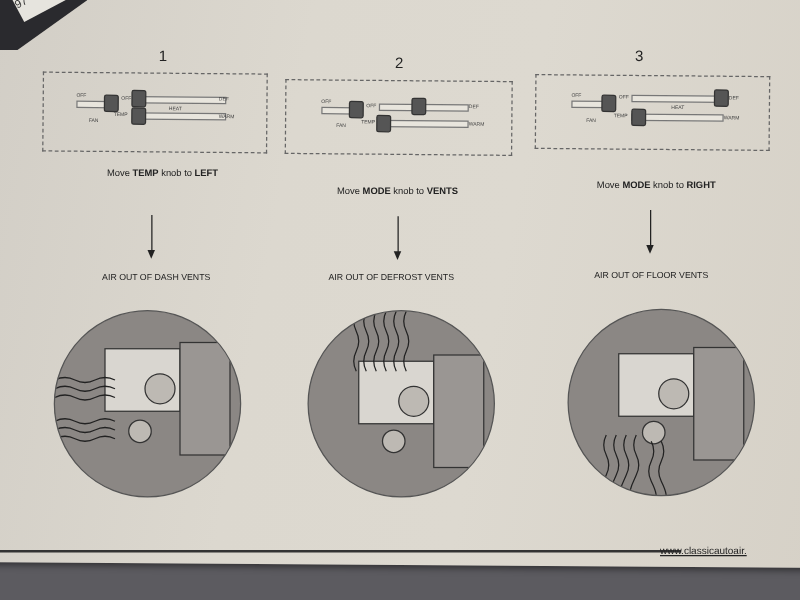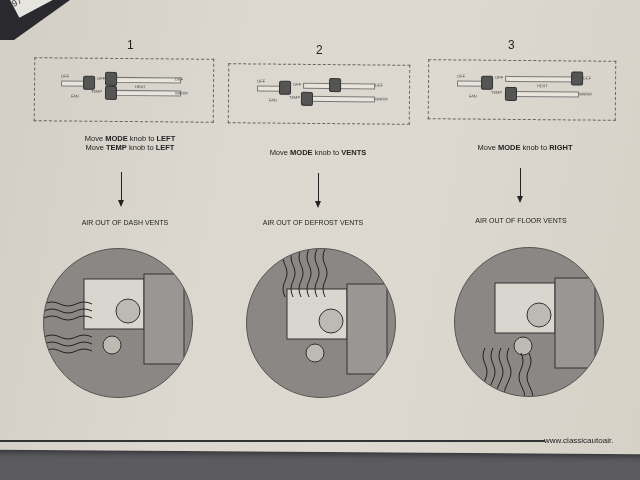--- a/index.html
+++ b/index.html
@@ -78,21 +78,20 @@
   <div class="slider-track" style="left:74px;top:18px;width:70px;"></div>
   <div class="knob" style="left:70px;top:13px;"></div>
   <span class="tiny" style="left:140px;top:17px;">DEF</span>
   <span class="tiny" style="left:100px;top:25px;">HEAT</span>
   <span class="tiny" style="left:56px;top:30px;">TEMP</span>
   <div class="slider-track" style="left:74px;top:31px;width:70px;"></div>
   <div class="knob" style="left:70px;top:27px;"></div>
   <span class="tiny" style="left:140px;top:31px;">WARM</span>
 </div>
 <div class="instr" style="left:50px;top:134px;">
-  <div><span>Move </span><b>MODE</b><span> knob to </span><b>LEFT</b></div>
   <div><span>Move </span><b>TEMP</b><span> knob to </span><b>LEFT</b></div>
 </div>
 <div class="arrow" style="left:121px;top:172px;height:30px;"></div>
 <div class="result" style="left:40px;top:219px;">AIR OUT OF DASH VENTS</div>
 <div class="circle" style="left:43px;top:248px;">
   <svg width="148" height="148" viewBox="0 0 148 148">
     <rect x="40" y="30" width="60" height="50" fill="#d9d6d0" stroke="#333"></rect>
     <rect x="100" y="25" width="40" height="90" fill="#9a9693" stroke="#333"></rect>
     <circle cx="84" cy="62" r="12" fill="#bdb9b3" stroke="#333"></circle>
     <circle cx="68" cy="96" r="9" fill="#bdb9b3" stroke="#333"></circle>
@@ -176,13 +175,13 @@
         <path d="M38 100 q-4 8 0 16 t0 16 t-6 16"></path>
       <path d="M46 100 q-4 8 0 16 t0 16 t-6 16"></path>
         <path d="M54 100 q-4 8 0 16 t0 16 t-6 16"></path>
       <path d="M66 105 q4 8 0 16 t0 16 t4 12"></path>
         <path d="M74 105 q4 8 0 16 t0 16 t4 12"></path>
     </g>
   </svg>
 </div>
 
 <div class="footer-rule" style="left:0;top:440px;width:545px;"></div>
-<div class="footer-text" style="left:544px;top:436px;">www.classicautoair.</div>
+<div class="footer-text" style="left:528px;top:436px;text-decoration:underline;">www.classicautoair.</div>
 
 </body></html>

